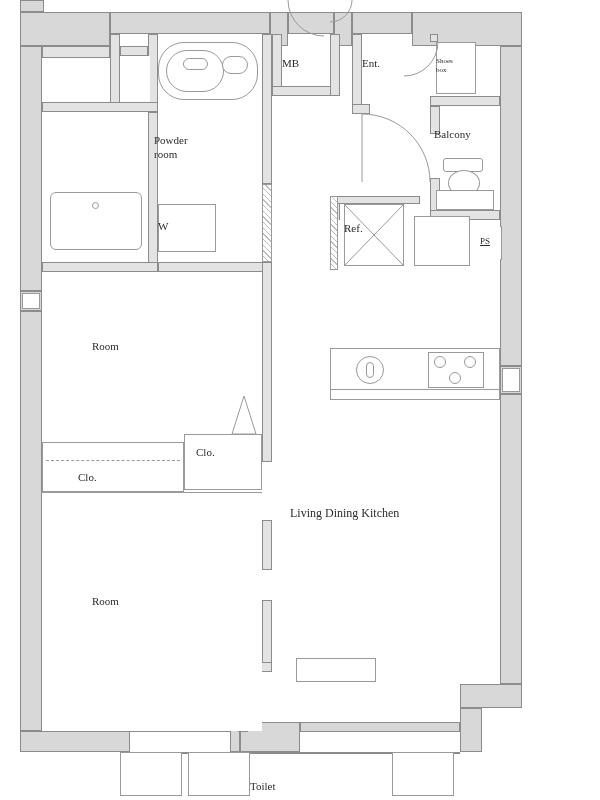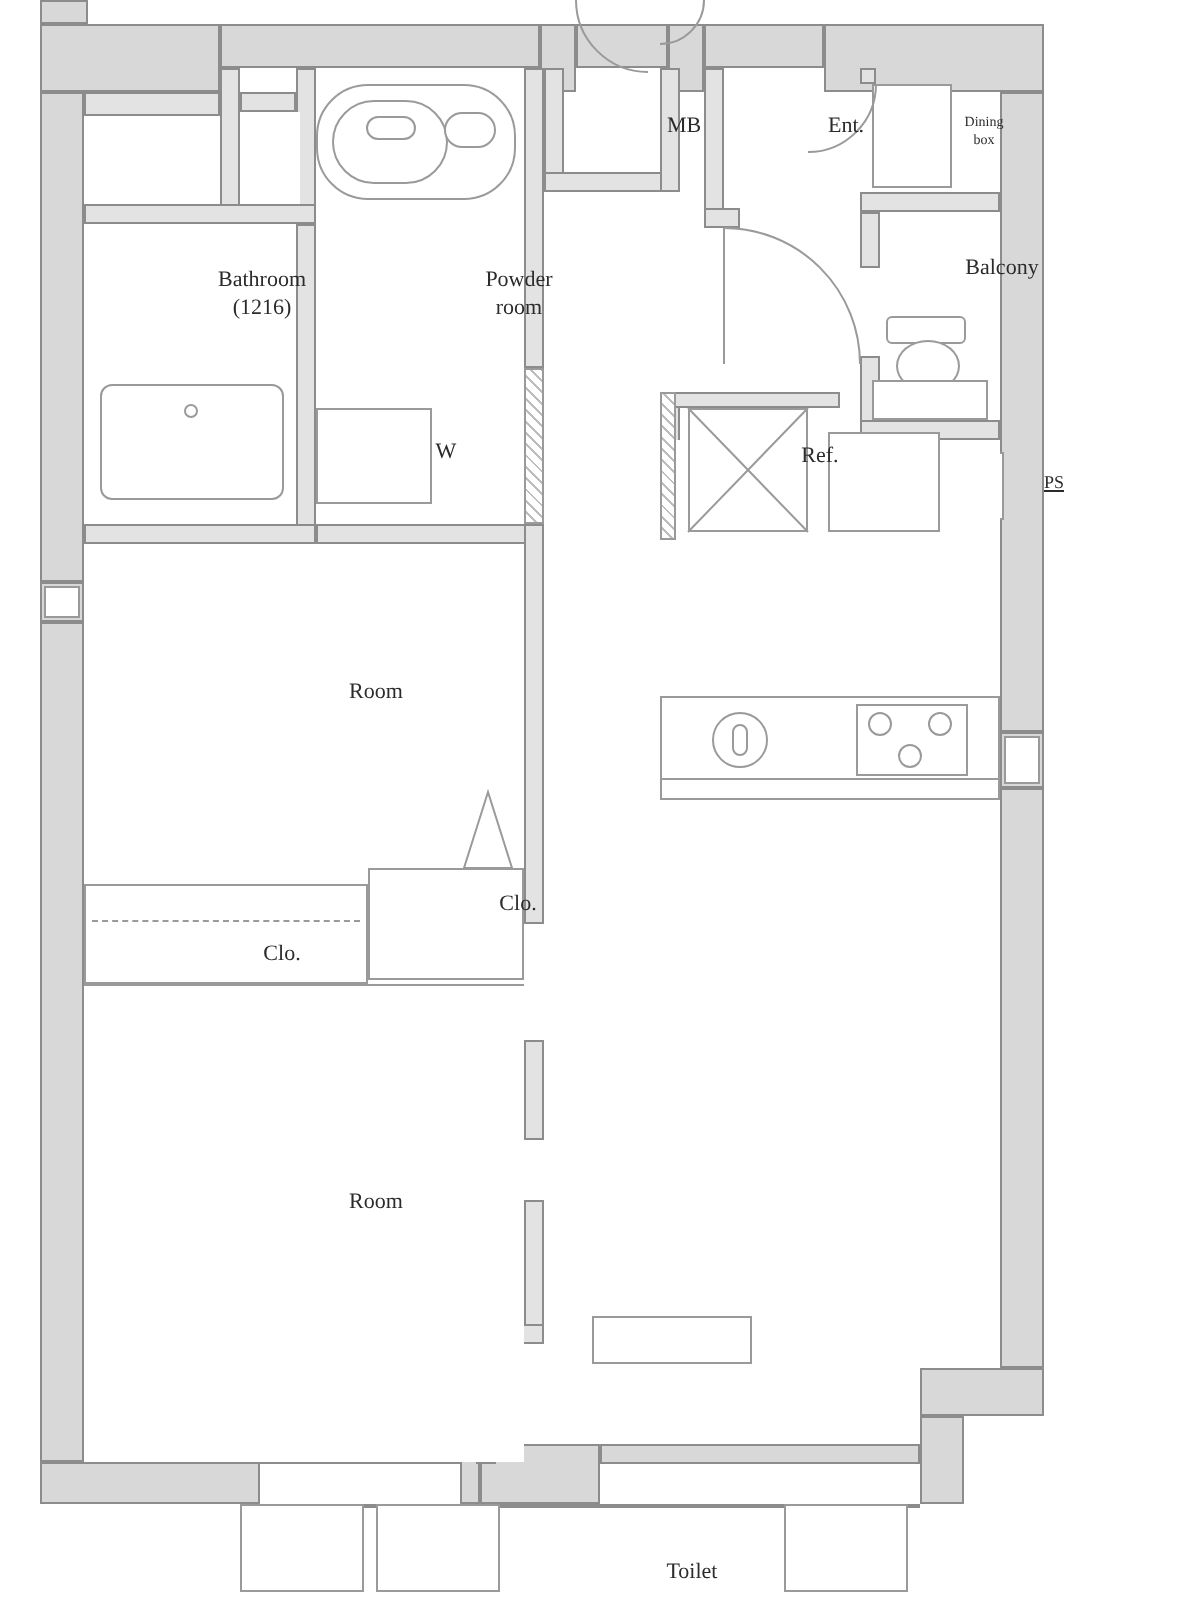--- a/index.html
+++ b/index.html
@@ -2,21 +2,21 @@
 <html><head>
 <meta charset="utf-8">
 <style>
   html,body{margin:0;padding:0;background:#ffffff;}
   body{font-family:"Liberation Serif", serif;}
   #plan{position:relative;width:600px;height:800px;background:#ffffff;overflow:hidden;}
   .wall{position:absolute;background:#d8d8d8;border:1px solid #8c8c8c;box-sizing:border-box;}
   .wall.thin{background:#e3e3e3;}
   .room{position:absolute;background:#ffffff;border:1px solid #9a9a9a;box-sizing:border-box;}
   .room.nb{border:none;}
-  .lbl{position:absolute;font-size:11px;color:#2b2b2b;text-align:center;line-height:1.25;white-space:pre;padding-left:36px;}
+  .lbl{position:absolute;font-size:11px;color:#2b2b2b;text-align:left;line-height:1.25;white-space:pre;}
   .lbl.sm{font-size:9px;text-decoration:underline;}
   .lbl.xs{font-size:7px;}
   .lbl.big{font-size:12px;}
   .fix{position:absolute;border:1px solid #9a9a9a;box-sizing:border-box;background:#fff;}
   .fix.r{border-radius:50%;}
   .dash{position:absolute;border-top:1px dashed #9a9a9a;}
   .hair{position:absolute;background:#9a9a9a;}
   svg{position:absolute;left:0;top:0;overflow:visible;}
   .x line{stroke:#9a9a9a;stroke-width:1;}
 </style>
@@ -151,31 +151,30 @@
 
   <div class="fix" style="left:296px;top:658px;width:80px;height:24px;"></div>
 
   <div class="fix" style="left:120px;top:752px;width:62px;height:44px;"></div>
   <div class="fix" style="left:188px;top:752px;width:62px;height:44px;"></div>
   <div class="fix" style="left:392px;top:752px;width:62px;height:44px;"></div>
 
   <div class="fix" style="left:22px;top:293px;width:18px;height:16px;background:#fff;"></div>
   <div class="fix" style="left:502px;top:368px;width:18px;height:24px;background:#fff;"></div>
 
-  <div class="lbl" style="left:42px;top:134px;width:106px;">Bathroom
-(1216)</div>
-  <div class="lbl" style="left:166px;top:134px;width:115px;">Powder
+  <div class="lbl" style="left:154px;top:134px;width:115px;">Powder
 room</div>
   <div class="lbl" style="left:158px;top:220px;width:58px;">W</div>
   <div class="lbl" style="left:282px;top:57px;width:48px;">MB</div>
   <div class="lbl" style="left:362px;top:57px;width:50px;">Ent.</div>
-  <div class="lbl xs" style="left:436px;top:57px;width:40px;">Dining
+  <div class="lbl xs" style="left:436px;top:57px;width:40px;">Shoes
 box</div>
   <div class="lbl" style="left:434px;top:128px;width:62px;">Balcony</div>
   <div class="lbl" style="left:344px;top:222px;width:60px;">Ref.</div>
   <div class="lbl sm" style="left:480px;top:236px;width:22px;">PS</div>
   <div class="lbl" style="left:92px;top:340px;width:120px;">Room</div>
   <div class="lbl" style="left:92px;top:595px;width:120px;">Room</div>
   <div class="lbl" style="left:196px;top:446px;width:54px;">Clo.</div>
   <div class="lbl" style="left:78px;top:471px;width:54px;">Clo.</div>
+  <div class="lbl big" style="left:290px;top:506px;width:200px;">Living Dining Kitchen</div>
   <div class="lbl" style="left:250px;top:780px;width:120px;">Toilet</div>
 
 </div>
 
 </body></html>

